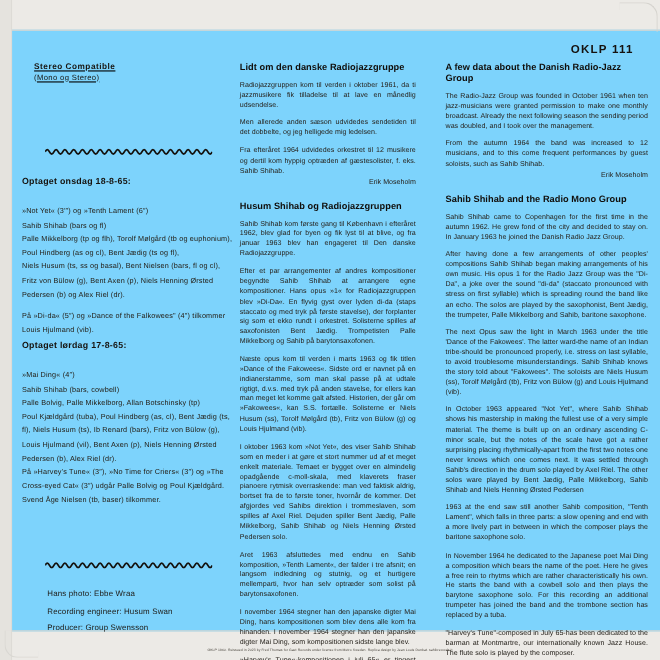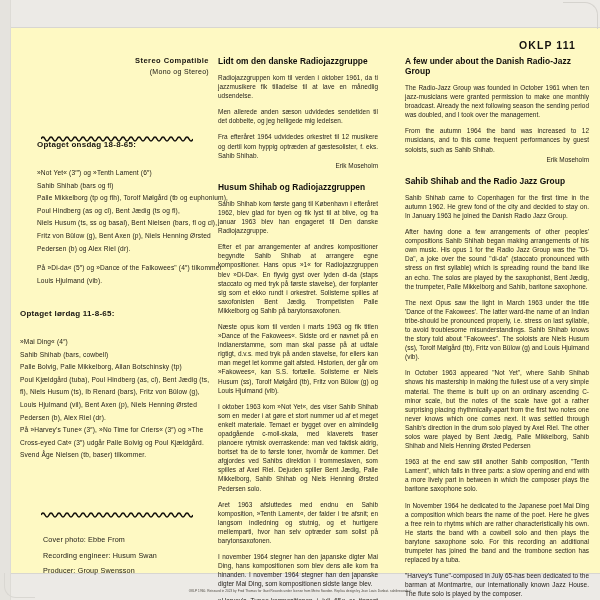--- a/index.html
+++ b/index.html
@@ -4,21 +4,21 @@
 <style>
   html,body{margin:0;padding:0;}
   body{
     width:600px;height:600px;overflow:hidden;
     background:#e9e9e7;
     font-family:"Liberation Sans", sans-serif;
     -webkit-font-smoothing:antialiased;
   }
   #sleeve{
     position:absolute;left:0;top:0;width:600px;height:600px;
-    background:#fef9c3;
+    background:#7dd3fc;
   }
   
   #edge-top{position:absolute;left:0;top:0;width:600px;height:27px;background:#eceae6;}
   #edge-top-line{position:absolute;left:0;top:27px;width:600px;height:1px;background:#d8d6d1;}
   #edge-bottom{position:absolute;left:0;top:574px;width:600px;height:26px;background:#eceae6;}
   #edge-bottom-line{position:absolute;left:0;top:573px;width:600px;height:1px;background:#d8d6d1;}
   #edge-left{position:absolute;left:0;top:0;width:10px;height:600px;background:#e5e3de;}
   #edge-left-line{position:absolute;left:10px;top:0;width:1px;height:600px;background:#dddbd6;}
   #corner-tr{
     position:absolute;right:2px;top:2px;width:34px;height:26px;
@@ -38,21 +38,21 @@
     font-size:10.5px;font-weight:bold;letter-spacing:1.1px;color:#15120f;
   }
 
   
   .col{position:absolute;top:0;color:#1b1816;}
   #col-mid{left:207px;width:160px;}
   #col-right{left:394px;width:184px;}
 
   
   .stereo{
-    position:absolute;left:2px;top:28px;width:196px;text-align:right;
+    position:absolute;left:20px;top:28px;width:196px;text-align:left;text-decoration:underline;
   }
   .stereo .l1{font-size:7.5px;font-weight:bold;letter-spacing:.45px;color:#17140f;}
   .stereo .l2{font-size:7px;letter-spacing:.3px;color:#17140f;margin-top:2.5px;}
 
   .squiggle{position:absolute;left:30px;width:152px;height:8px;}
   #squiggle-top{top:100px;}
   #squiggle-bottom{top:476px;}
 
   .lblock{position:absolute;left:9px;width:196px;}
   .lhead{
@@ -115,50 +115,50 @@
       <div class="l1">Stereo Compatible</div>
       <div class="l2">(Mono og Stereo)</div>
     </div>
 
     <div class="squiggle" id="squiggle-top">
       <svg width="152" height="8" viewBox="0 0 152 8" preserveAspectRatio="none">
         <path d="M0,5 q2,-4 4,0 t4,0 t4,0 t4,0 t4,0 t4,0 t4,0 t4,0 t4,0 t4,0 t4,0 t4,0 t4,0 t4,0 t4,0 t4,0 t4,0 t4,0 t4,0 t4,0 t4,0 t4,0 t4,0 t4,0 t4,0 t4,0 t4,0 t4,0 t4,0 t4,0 t4,0 t4,0 t4,0 t4,0 t4,0 t4,0 t4,0 t4,0" fill="none" stroke="#14110d" stroke-width="1.6"></path>
       </svg>
     </div>
 
-    <div class="lblock" style="top:112px;margin-left:17px;">
+    <div class="lblock" style="top:132px;">
       <div class="lhead">Optaget onsdag  18-8-65:</div>
       <div class="lgap"></div>
       <p class="lline">»Not Yet« (3′″)  og »Tenth Lament (6″)</p>
       <p class="lline">Sahib Shihab (bars og fl)</p>
       <p class="lline">Palle Mikkelborg (tp og flh), Torolf Mølgård (tb og euphonium), Poul Hindberg (as og cl), Bent Jædig (ts og fl),</p>
       <p class="lline">Niels Husum (ts, ss og basal), Bent Nielsen (bars, fl og cl),</p>
       <p class="lline">Fritz von Bülow (g), Bent Axen (p), Niels Henning Ørsted Pedersen (b) og Alex Riel (dr).</p>
       <div class="lgap"></div>
       <p class="lline">På »Di-da« (5″) og »Dance of the Falkowees" (4″) tilkommer Louis Hjulmand (vib).</p>
     </div>
 
     <div class="lblock" style="top:281px;">
-      <div class="lhead">Optaget lørdag  11-8-65:</div>
+      <div class="lhead">Optaget lørdag  17-8-65:</div>
       <div class="lgap"></div>
       <p class="lline">»Mai Ding« (4″)</p>
       <p class="lline">Sahib Shihab (bars, cowbell)</p>
       <p class="lline">Palle Bolvig, Palle Mikkelborg, Allan Botschinsky (tp)</p>
       <p class="lline">Poul Kjældgård (tuba), Poul Hindberg (as, cl), Bent Jædig (ts, fl),  Niels Husum  (ts),  Ib Renard (bars), Fritz von Bülow (g), Louis Hjulmand (vil), Bent Axen (p), Niels Henning Ørsted Pedersen (b),  Alex Riel (dr).</p>
       <p class="lline">På »Harvey's Tune« (3″), »No Time for Criers« (3″) og »The Cross-eyed Cat« (3″) udgår Palle Bolvig og Poul Kjældgård. Svend Åge Nielsen (tb, baser) tilkommer.</p>
     </div>
 
     <div class="squiggle" id="squiggle-bottom">
       <svg width="152" height="8" viewBox="0 0 152 8" preserveAspectRatio="none">
         <path d="M0,5 q2,-4 4,0 t4,0 t4,0 t4,0 t4,0 t4,0 t4,0 t4,0 t4,0 t4,0 t4,0 t4,0 t4,0 t4,0 t4,0 t4,0 t4,0 t4,0 t4,0 t4,0 t4,0 t4,0 t4,0 t4,0 t4,0 t4,0 t4,0 t4,0 t4,0 t4,0 t4,0 t4,0 t4,0 t4,0 t4,0 t4,0 t4,0 t4,0" fill="none" stroke="#14110d" stroke-width="1.6"></path>
       </svg>
     </div>
 
     <div class="credits">
-      <p>Cover photo: Ebbe From</p>
+      <p>Hans photo: Ebbe Wraa</p>
       <p>Recording  engineer: Husum  Swan</p>
       <p>Producer:  Group Swensson</p>
     </div>
 
     <div class="col" id="col-mid" style="top:28px;">
       <h2 class="bhead">Lidt om den danske Radiojazzgruppe</h2>
       <p class="btext">Radiojazzgruppen kom til verden i oktober 1961, da ti jazzmusikere fik tilladelse til at lave en månedlig udsendelse.</p>
       <p class="btext">Men allerede anden sæson udvidedes sendetiden til det dobbelte, og jeg helligede mig ledelsen.</p>
       <p class="btext tight">Fra efteråret 1964 udvidedes orkestret til 12 musikere og dertil kom hyppig optræden af gæstesolister, f. eks. Sahib Shihab.</p>
       <p class="sig">Erik Moseholm</p>
@@ -168,26 +168,26 @@
       <p class="btext">Efter et par arrangementer af andres kompositioner begyndte Sahib Shihab at arrangere egne kompositioner. Hans opus »1« for Radiojazzgruppen blev »Di-Da«. En flyvig gyst over lyden di-da (staps staccato og med tryk på første stavelse), der forplanter sig som et ekko rundt i orkestret. Solisterne spilles af saxofonisten Bent Jædig. Trompetisten Palle Mikkelborg og Sahib på barytonsaxofonen.</p>
       <p class="btext">Næste opus kom til verden i marts 1963 og fik titlen »Dance of the Fakowees«. Sidste ord er navnet på en indianerstamme, som man skal passe på at udtale rigtigt, d.v.s. med tryk på anden stavelse, for ellers kan man meget let komme galt afsted. Historien, der går om »Fakowees«, kan S.S. fortælle. Solisterne er Niels Husum (ss), Torolf Mølgård (tb), Fritz von Bülow (g) og Louis Hjulmand (vib).</p>
       <p class="btext">I oktober 1963 kom »Not Yet«, des viser Sahib Shihab som en meder i at gøre et stort nummer ud af et meget enkelt materiale. Temaet er bygget over en almindelig opadgående c-moll-skala, med klaverets fraser pianoere rytmisk overraskende: man ved faktisk aldrig, bortset fra de to første toner, hvornår de kommer. Det afgjordes ved Sahibs direktion i trommeslaven, som spilles af Axel Riel. Dejuden spiller Bent Jædig, Palle Mikkelborg, Sahib Shihab og Niels Henning Ørsted Pedersen solo.</p>
       <p class="btext">Aret 1963 afsluttedes med endnu en Sahib komposition, »Tenth Lament«, der falder i tre afsnit; en langsom indledning og stutnig, og et hurtigere mellemparti, hvor han selv optræder som solist på barytonsaxofonen.</p>
       <p class="btext">I november 1964 stegner han den japanske digter Mai Ding, hans kompositionen som blev dens alle kom fra hinanden. I november 1964 stegner han den japanske digter Mai Ding, som kompositionen sidste lange blev.</p>
       <p class="btext">»Harvey's Tune«-kompositionen i juli 65« er tingest bartenderen i vor international kendte Jazzhus Montmartre. Flejtessiden spilles af kompositionen.</p>
 
     </div>
 
     <div class="col" id="col-right" style="top:28px;">
-      <h2 class="bhead wide">A few under about the Danish Radio-Jazz Group</h2>
+      <h2 class="bhead wide">A few data about the Danish Radio-Jazz Group</h2>
       <p class="btext">The Radio-Jazz Group was founded in October 1961 when ten jazz-musicians were granted permission to make one monthly broadcast. Already the next following season the sending period was doubled, and I took over the management.</p>
       <p class="btext tight">From the autumn 1964 the band was increased to 12 musicians, and to this come frequent performances by guest soloists, such as Sahib Shihab.</p>
       <p class="sig">Erik Moseholm</p>
 
-      <h2 class="bhead sec">Sahib Shihab and the Radio Jazz Group</h2>
+      <h2 class="bhead sec">Sahib Shihab and the Radio Mono Group</h2>
       <p class="btext">Sahib Shihab came to Copenhagen for the first time in the autumn 1962. He grew fond of the city and decided to stay on. In January 1963 he joined the Danish Radio Jazz Group.</p>
       <p class="btext">After having done a few arrangements of other peoples' compositions Sahib Shihab began making arrangements of his own music. His opus 1 for the Radio Jazz Group was the "Di-Da", a joke over the sound "di-da" (staccato pronounced with stress on first syllable) which is spreading round the band like an echo. The solos are played by the saxophonist, Bent Jædig, the trumpeter, Palle Mikkelborg and Sahib, baritone saxophone.</p>
       <p class="btext">The next Opus saw the light in March 1963 under the title 'Dance of the Fakowees'. The latter ward-the name of an Indian tribe-should be pronounced properly, i.e. stress on last syllable, to avoid troublesome misunderstandings. Sahib Shihab knows the story told about "Fakowees". The soloists are Niels Husum (ss), Torolf Mølgård (tb), Fritz von Bülow (g) and Louis Hjulmand (vib).</p>
       <p class="btext">In October 1963 appeared "Not Yet", where Sahib Shihab shows his mastership in making the fullest use of a very simple material. The theme is built up on an ordinary ascending C-minor scale, but the notes of the scale have got a rather surprising placing rhythmically-apart from the first two notes one never knows which one comes next. It was settled through Sahib's direction in the drum solo played by Axel Riel. The other solos ware played by Bent Jædig, Palle Mikkelborg, Sahib Shihab and Niels Henning Ørsted Pedersen</p>
       <p class="btext">1963 at the end saw still another Sahib composition, "Tenth Lament", which falls in three parts: a slow opening and end with a more lively part in between in which the composer plays the baritone saxophone solo.</p>
       <p class="btext">In November 1964 he dedicated to the Japanese poet Mai Ding a composition which bears the name of the poet. Here he gives a free rein to rhytms which are rather characteristically his own. He starts the band with a cowbell solo and then plays the barytone saxophone solo. For this recording an additional trumpeter has joined the band and the trombone section has replaced by a tuba.</p>
       <p class="btext">"Harvey's Tune"-composed in July 65-has been dedicated to the barman at Montmartre, our internationally known Jazz House. The flute solo is played by the composer.</p>
 
     </div>
 

